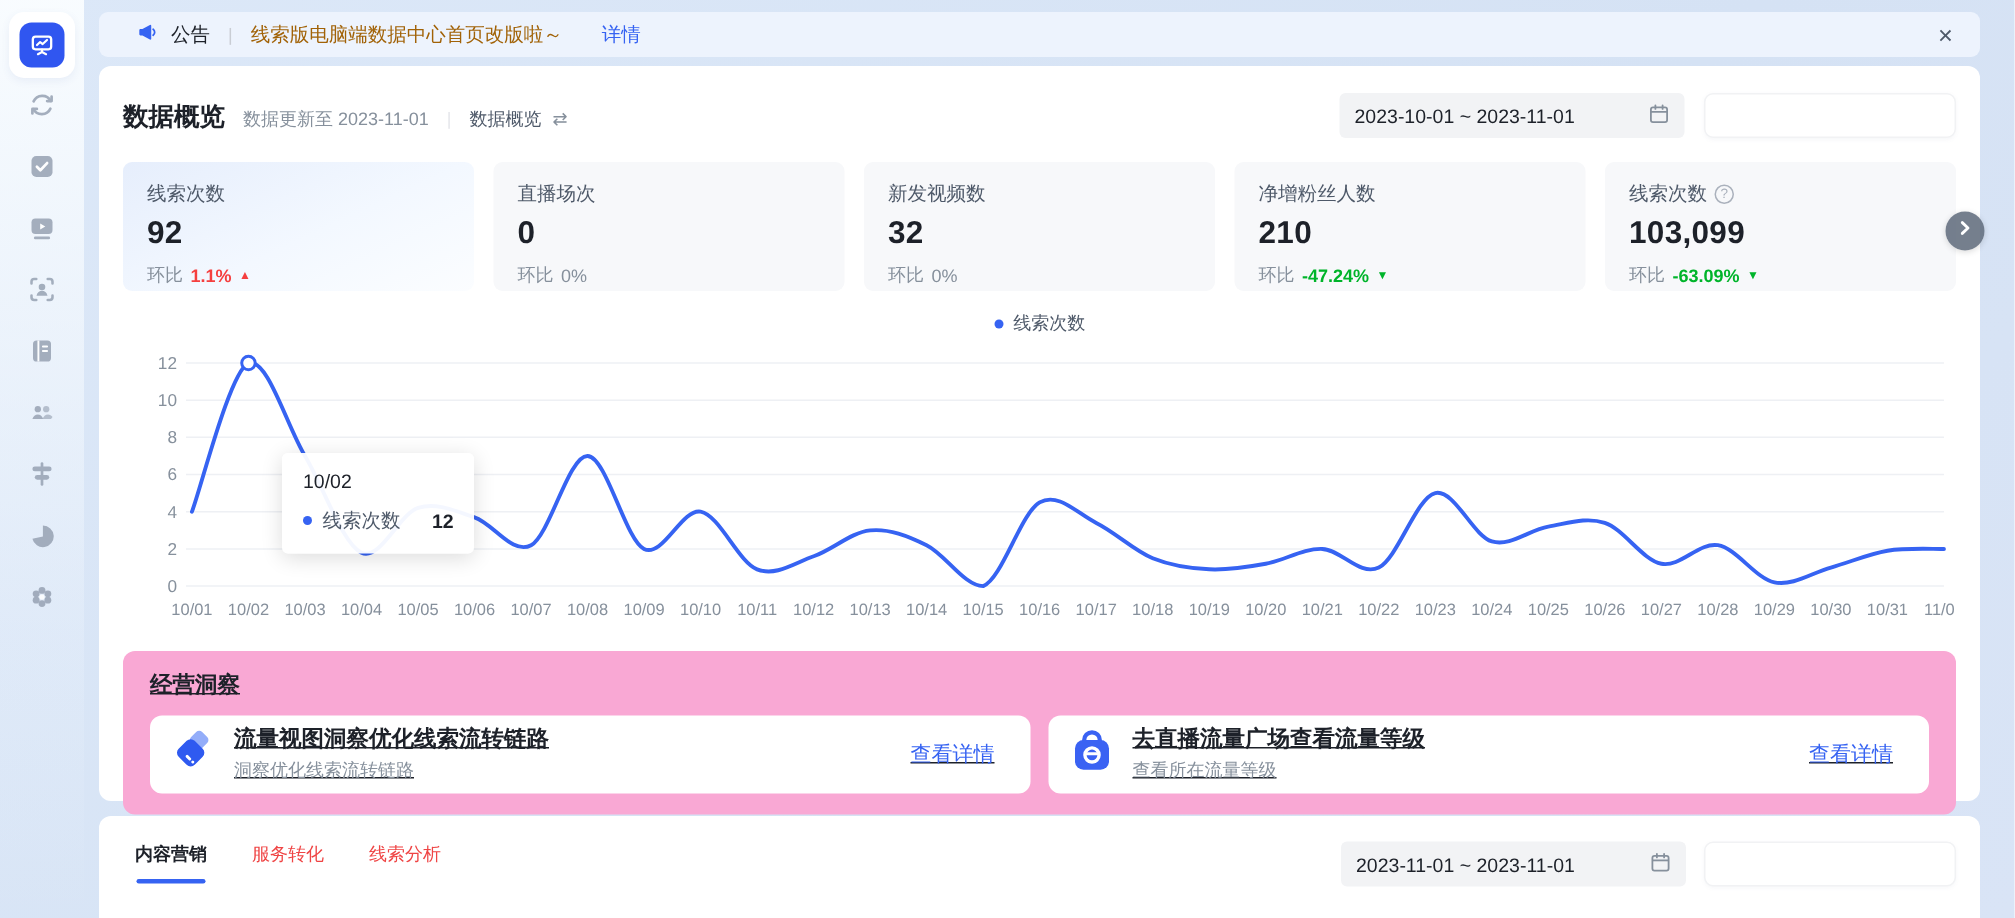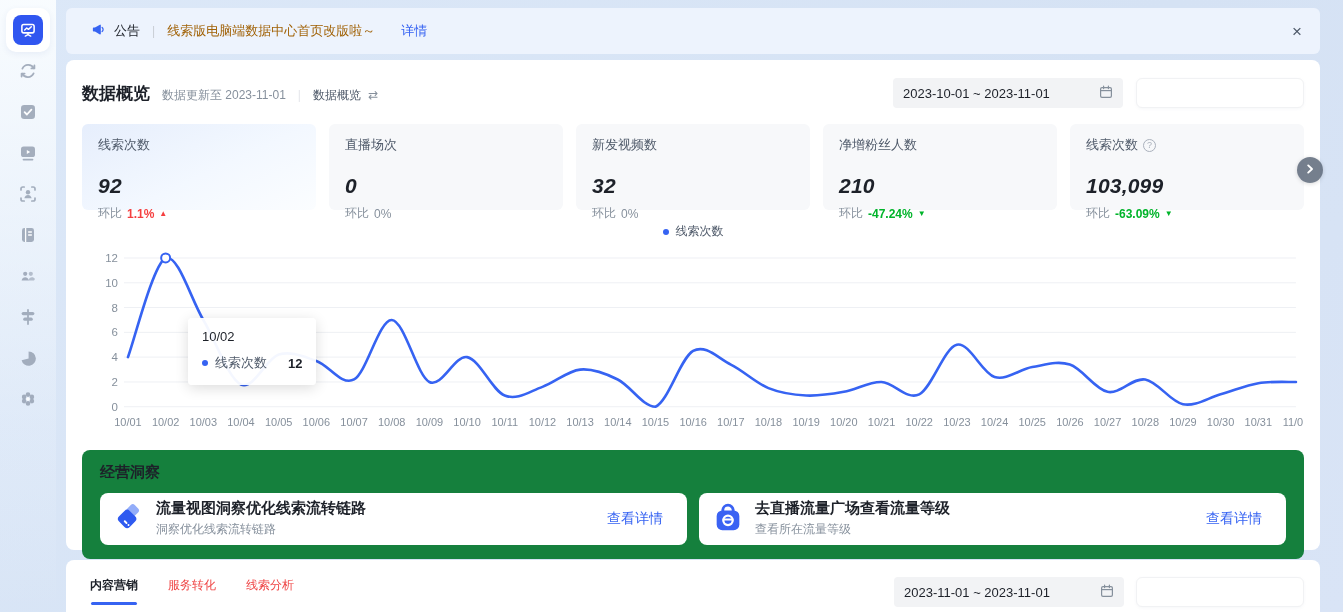--- a/index.html
+++ b/index.html
@@ -13,21 +13,21 @@
   .sidebar { position:absolute; left:0; top:0; width:56px; height:612px;
     background:linear-gradient(180deg,rgba(250,253,255,.95),rgba(240,246,253,.25) 70%,rgba(240,246,253,0));
     display:flex; flex-direction:column; align-items:center; padding-top:8px; z-index:3; }
   .nav-active { width:44px; height:44px; background:#fff; border-radius:10px;
     display:flex; align-items:center; justify-content:center; box-shadow:0 2px 6px rgba(60,90,160,.08); }
   .nav-active .blue-sq { width:30px; height:30px; background:#3056f0; border-radius:8px;
     display:flex; align-items:center; justify-content:center; }
   .nav-ic { width:40px; height:41px; display:flex; align-items:center; justify-content:center; cursor:pointer; }
   .nav-ic svg { opacity:.85; }
   
-  .banner { margin:8px 23px 0 66px; height:46px; background:#edf3fd; border-radius:6px;
+  .banner { margin:8px 23px 0 66px; height:30px; background:#edf3fd; border-radius:6px;
     display:flex; align-items:center; padding:0 14px 0 25px; font-size:13px; }
   .banner .b-label { color:#1d2129; margin-left:8px; }
   .banner .b-div { color:#c9cdd4; margin:0 12px; font-size:12px; }
   .banner .b-msg { color:#a16207; }
   .banner .b-link { color:#3663f2; margin-left:26px; cursor:pointer; }
   .banner .b-close { margin-left:auto; color:#4e5969; font-size:17px; line-height:1; cursor:pointer; padding:0 4px; }
   
   .card-main { margin:6px 23px 0 66px; background:#fff; border-radius:8px; height:490px;
     padding:18px 16px 0; position:relative; }
   .hd-row { display:flex; justify-content:space-between; align-items:center; }
@@ -42,42 +42,42 @@
     align-items:center; justify-content:space-between; padding:0 10px; font-size:13px; color:#1d2129; cursor:pointer; }
   .selectbox { width:168px; height:30px; background:#fff; border:1px solid #f1f2f4; border-radius:6px;
     box-shadow:0 1px 3px rgba(100,120,150,.06); cursor:pointer; }
   
   .stats { display:flex; gap:13px; margin-top:16px; }
   .stat { flex:1; height:86px; border-radius:6px; background:#f7f8fa; padding:12px 16px; cursor:pointer; }
   .stat.selected { background:linear-gradient(155deg,#e6eefc 0%,#f3f8ff 55%,#fbfdff 100%); }
   .s-label { font-size:13px; color:#4e5969; display:flex; align-items:center; gap:5px; }
   .help-ic { width:13px; height:13px; border:1px solid #aab1bc; border-radius:50%; color:#aab1bc;
     font-size:9px; display:inline-flex; align-items:center; justify-content:center; }
-  .s-value { font-size:21px; font-weight:700; color:#1d2129; margin-top:20px; letter-spacing:.2px;font-style:italic; }
+  .s-value { font-size:21px; font-weight:700; color:#1d2129; margin-top:6px; letter-spacing:.2px; }
   .s-ratio { font-size:12px; margin-top:7px; display:flex; align-items:center; gap:5px; }
   .s-ratio .rl { color:#86909c; }
   .r-up { color:#f53f3f; font-weight:600; } .r-down { color:#00b42a; font-weight:600; } .r-flat { color:#86909c; }
   .r-arrow { font-size:8px; }
   .arrow-next { position:absolute; right:-3px; top:97px; width:26px; height:26px; border-radius:50%;
     background:rgba(93,104,121,.85); display:flex; align-items:center; justify-content:center;
     cursor:pointer; z-index:4; box-shadow:0 1px 4px rgba(0,0,0,.15); }
   
   .legend { margin-top:13px; display:flex; justify-content:center; align-items:center; gap:7px;
     font-size:12px; color:#4e5969; }
   .dot { width:6px; height:6px; border-radius:50%; background:#3663f2; display:inline-block; }
   .chart-wrap { position:relative; margin-top:4px; }
   .chart-wrap svg { display:block; width:100%; }
   .tooltip { position:absolute; left:106px; top:74px; min-width:110px; background:rgba(255,255,255,.95);
     border-radius:4px; box-shadow:0 3px 14px rgba(0,0,0,.14); padding:11px 14px 13px; z-index:5; }
   .tt-date { font-size:13px; color:#1d2129; }
   .tt-row { display:flex; align-items:center; gap:7px; margin-top:10px; font-size:13px; }
   .tt-name { color:#4e5969; }
   .tt-val { color:#1d2129; font-weight:700; margin-left:14px; }
   
-  .insights { margin-top:14px; background:#15803d; border-radius:8px; padding:13px 18px 14px; }
+  .insights { margin-top:14px; background:#f9a8d4; border-radius:8px; padding:13px 18px 14px;text-decoration:underline; }
   .in-title { font-size:15px; font-weight:700; color:#1d2129; }
   .in-cards { display:flex; gap:12px; margin-top:11px; }
   .icard { flex:1; background:#fff; border-radius:8px; height:52px; display:flex; align-items:center;
     padding:0 24px 0 12px; gap:10px; }
   .ic-txt .t1 { font-size:15px; font-weight:600; color:#1d2129; }
   .ic-txt .t2 { font-size:12px; color:#86909c; margin-top:3px; }
   .ic-link { margin-left:auto; font-size:14px; color:#3663f2; cursor:pointer; }
   
   .card-bottom { margin:10px 23px 0 66px; background:#fff; border-radius:8px; height:80px;
     padding:17px 16px 0 24px; display:flex; justify-content:space-between; align-items:flex-start; }

